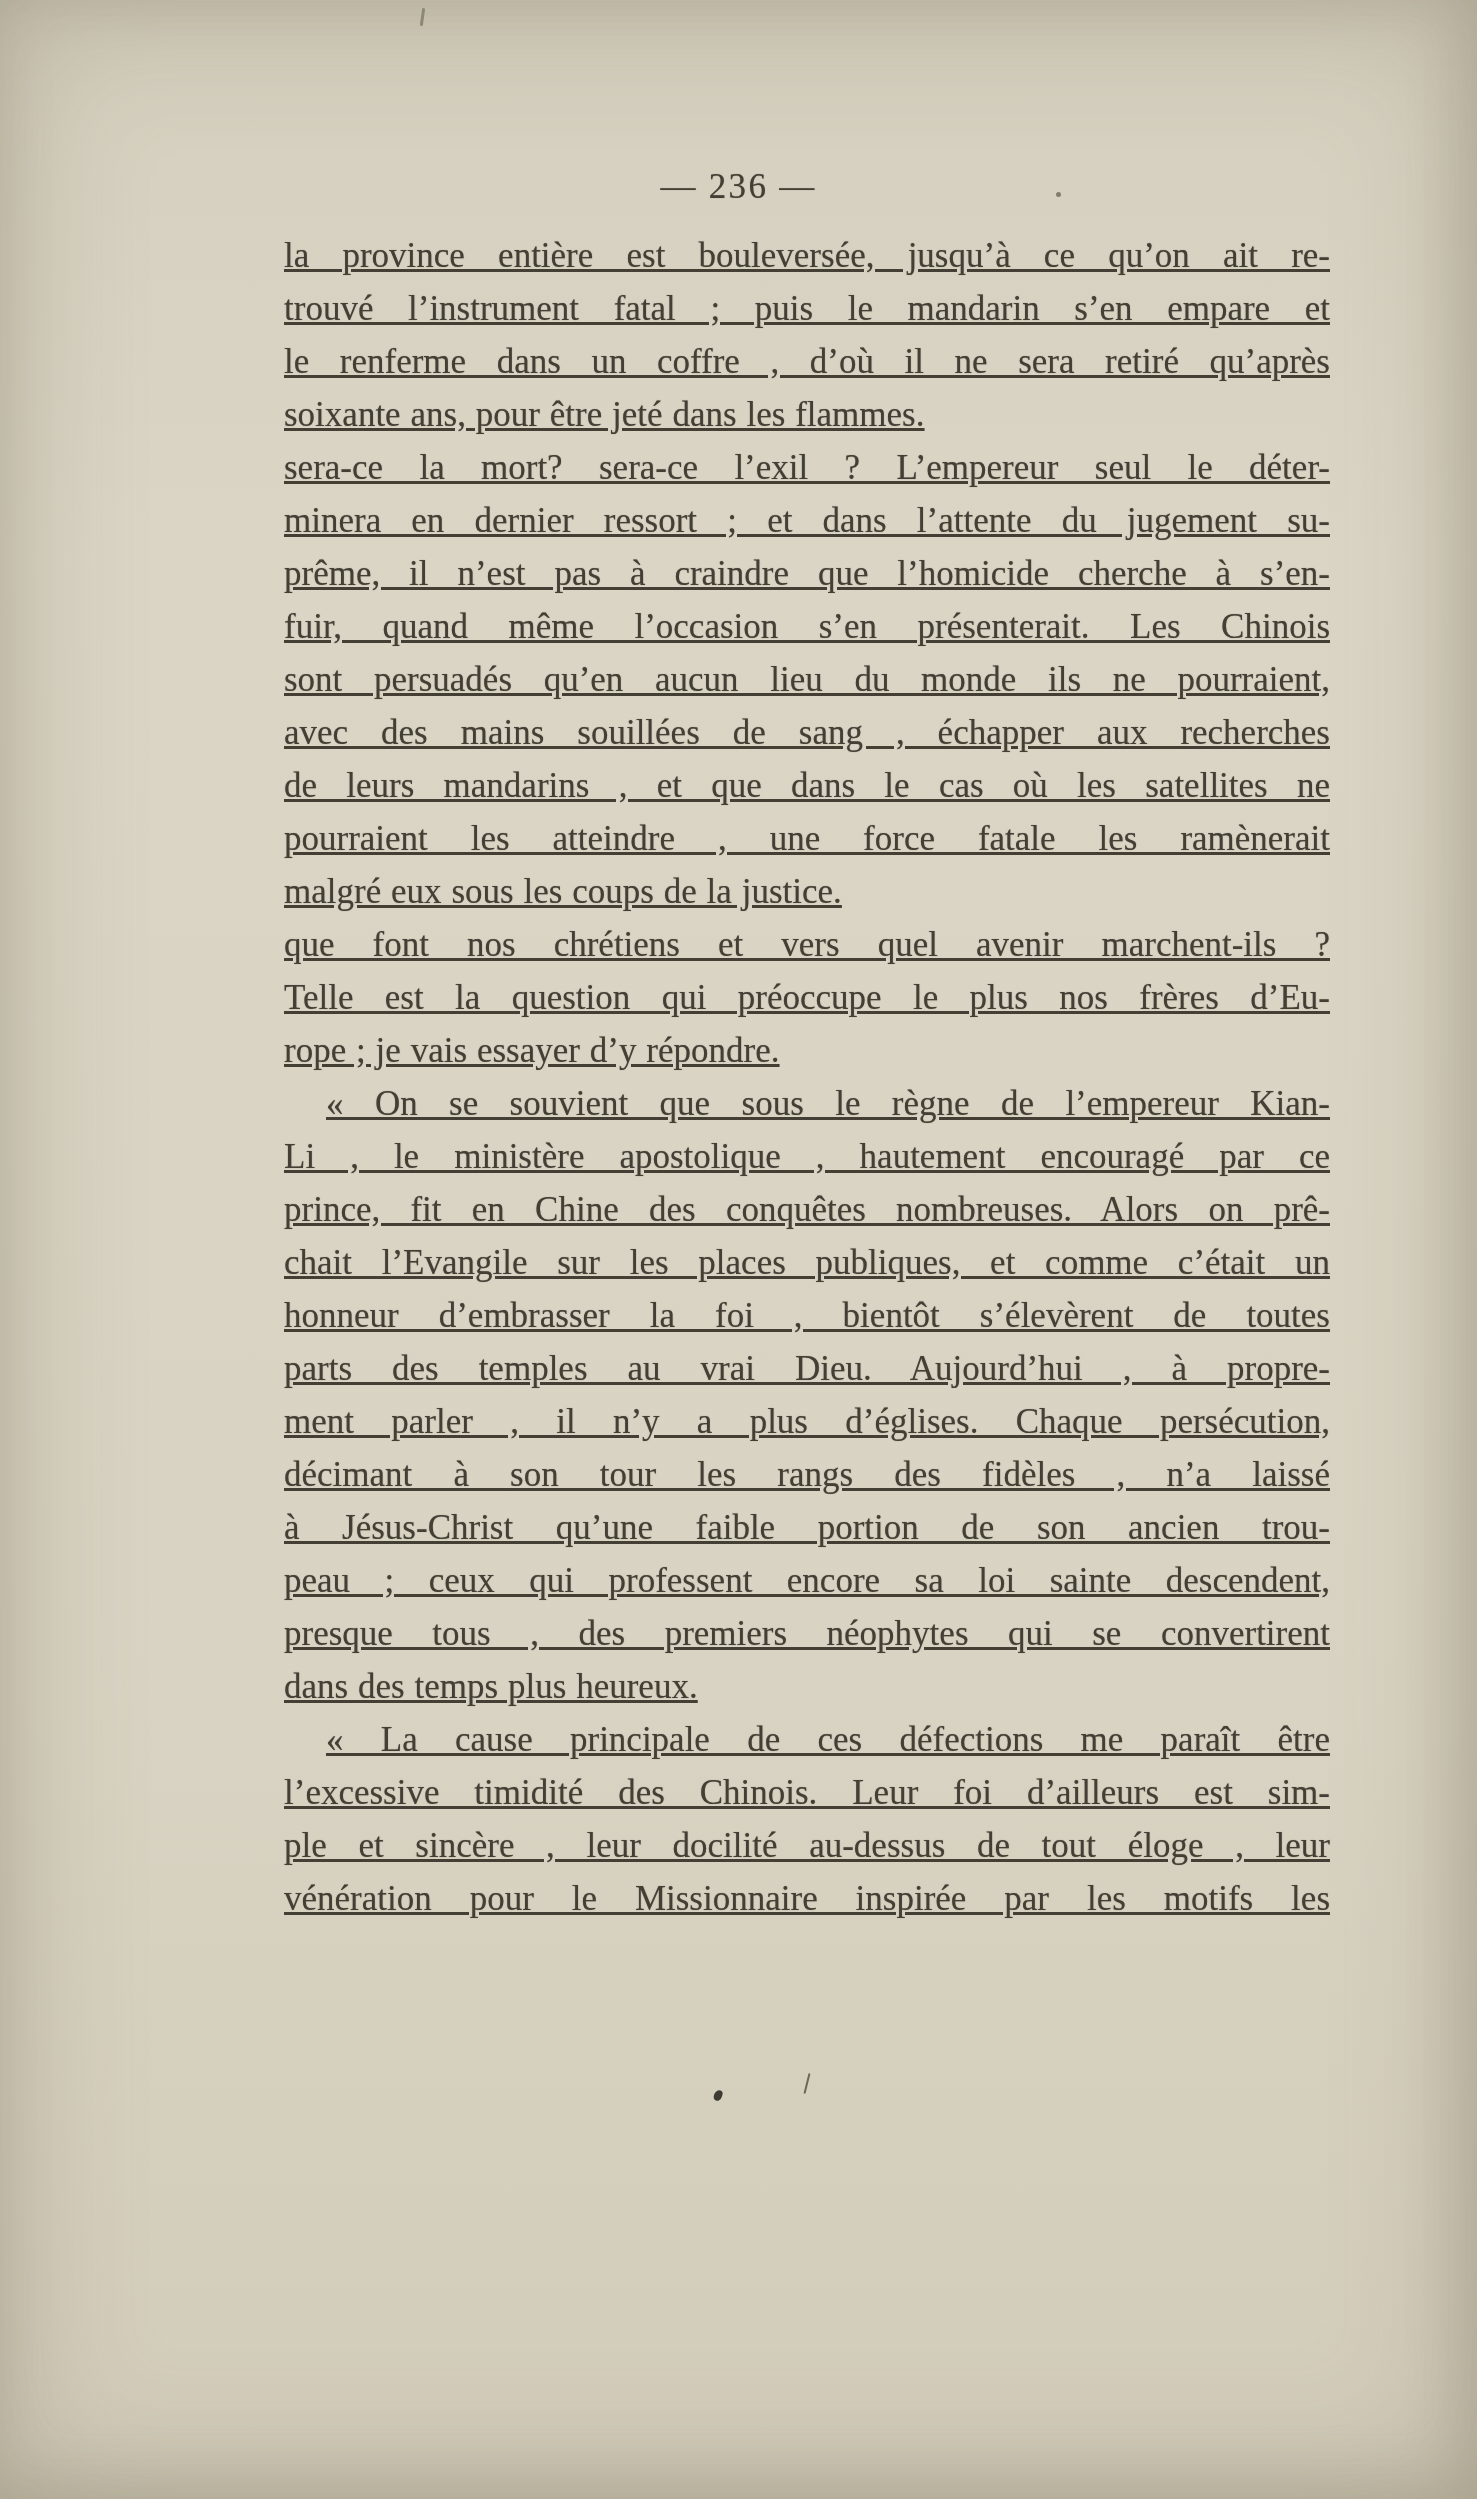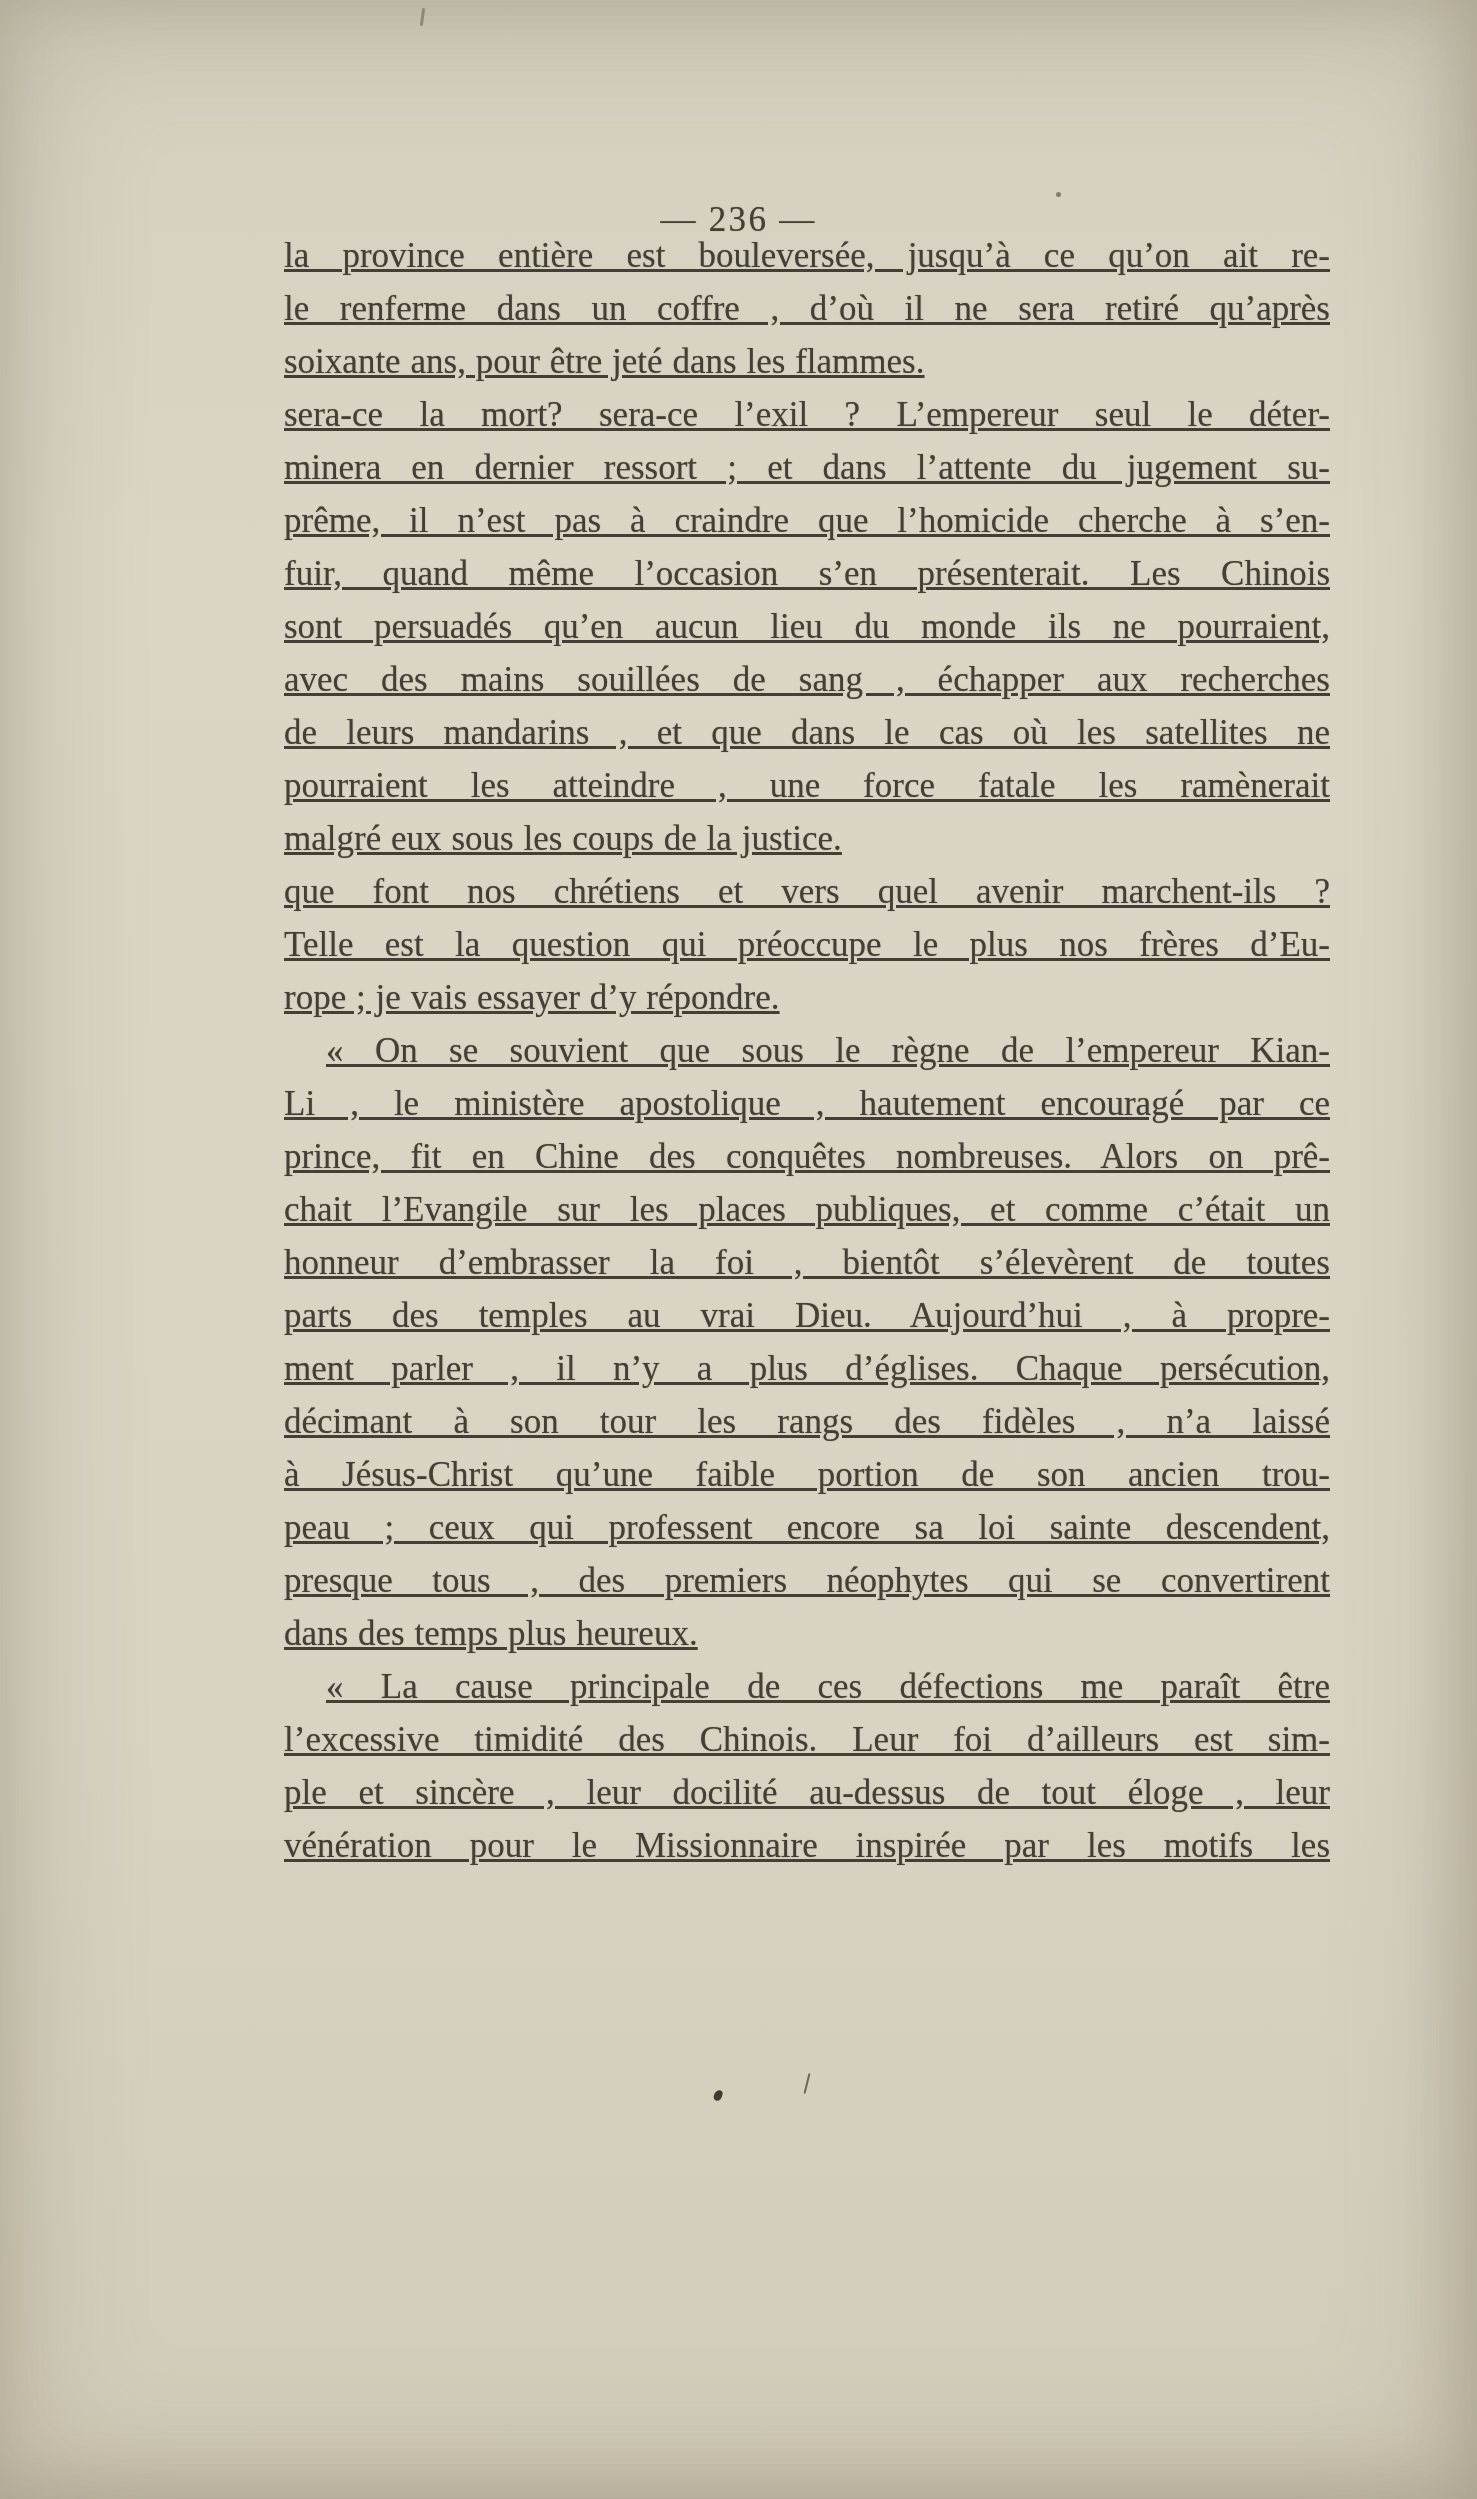--- a/index.html
+++ b/index.html
@@ -24,21 +24,20 @@
   }
   .page-number {
     position: absolute;
     top: 167px;
     left: 0;
     width: 100%;
     text-align: center;
     font-size: 35px;
     letter-spacing: 2.3px;
     text-shadow: 0 0 0.9px rgba(62, 58, 48, 0.55);
-    margin-top: 33px;
   }
   .text-block {
     position: absolute;
     top: 229px;
     left: 284px;
     width: 1046px;
     font-size: 35px;
     line-height: 53px;
     word-spacing: 1.1px;
     text-shadow: 0 0 1px rgba(62, 58, 48, 0.5);
@@ -98,20 +97,21 @@
 </style>
 </head>
 <body>
 
 <div class="scan">
 
   <div class="page-number">— 236 —</div>
 
   <div class="text-block">
     <div class="line">la province entière est bouleversée, jusqu’à ce qu’on ait re-</div>
+    <div class="line">trouvé l’instrument fatal ; puis le mandarin s’en empare et</div>
     <div class="line">le renferme dans un coffre , d’où il ne sera retiré qu’après</div>
     <div class="line last">soixante ans, pour être jeté dans les flammes.</div>
     <div class="line">sera-ce la mort? sera-ce l’exil ? L’empereur seul le déter-</div>
     <div class="line">minera en dernier ressort ; et dans l’attente du jugement su-</div>
     <div class="line">prême, il n’est pas à craindre que l’homicide cherche à s’en-</div>
     <div class="line">fuir, quand même l’occasion s’en présenterait. Les Chinois</div>
     <div class="line">sont persuadés qu’en aucun lieu du monde ils ne pourraient,</div>
     <div class="line">avec des mains souillées de sang , échapper aux recherches</div>
     <div class="line">de leurs mandarins , et que dans le cas où les satellites ne</div>
     <div class="line">pourraient les atteindre , une force fatale les ramènerait</div>

